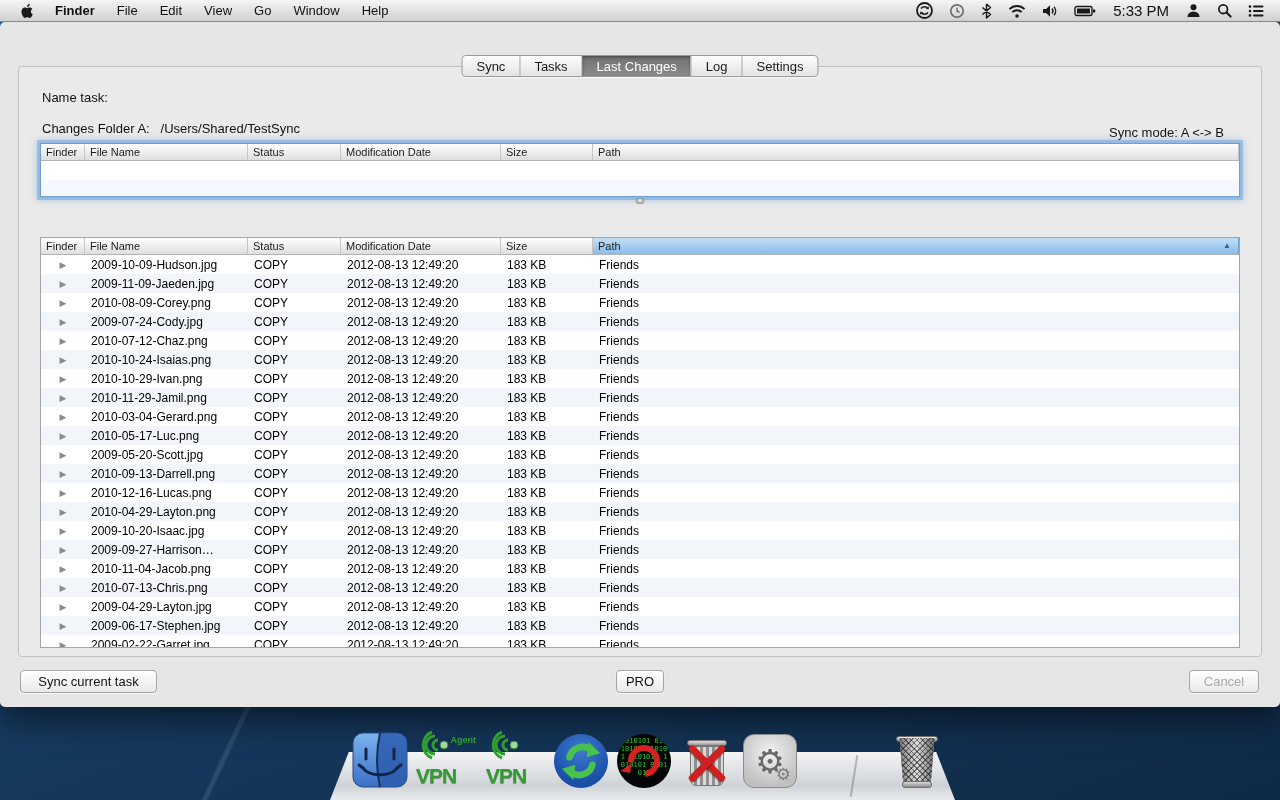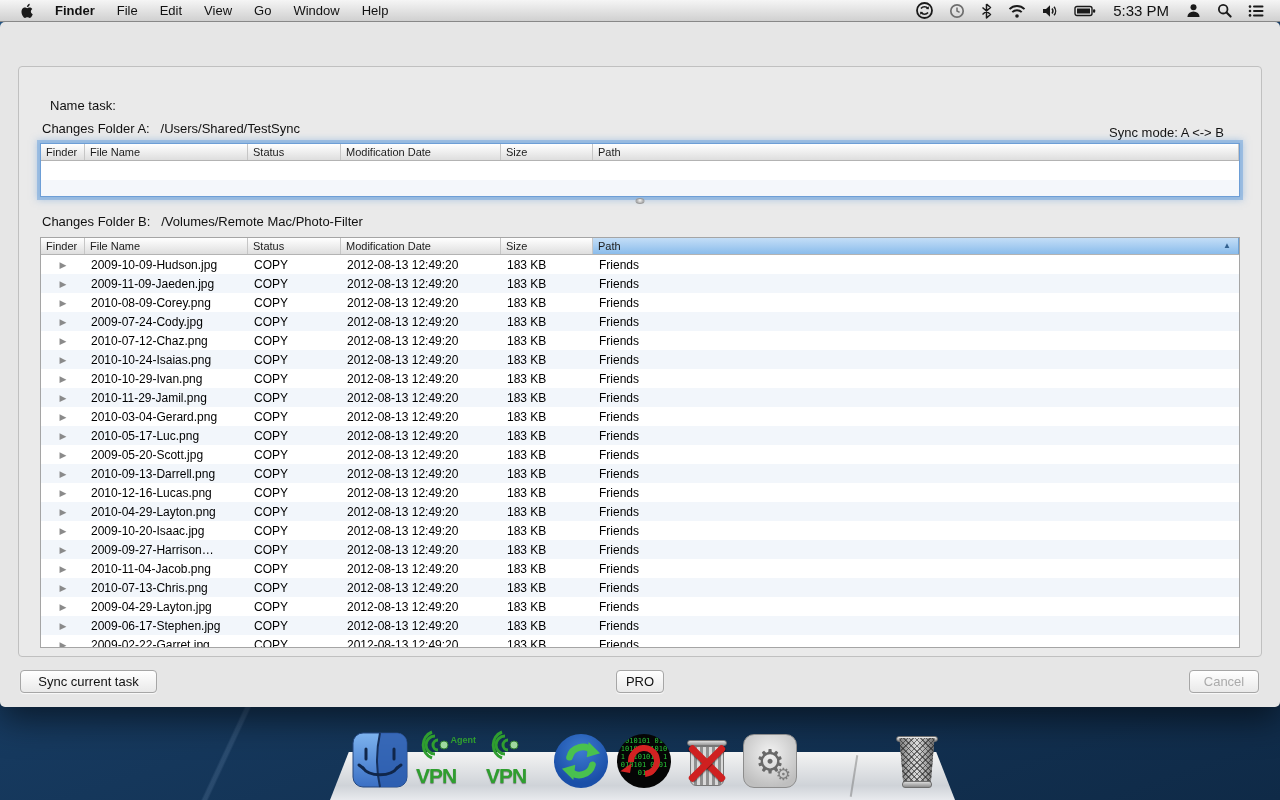--- a/index.html
+++ b/index.html
@@ -232,22 +232,29 @@
           <rect x="5" y="10.4" width="10.5" height="2" rx="1" fill="#1a1a1a"></rect>
         </svg>
     </div>
   </div>
 </div>
 
 <div class="window">
 
   <div class="groupbox"></div>
 
-
-  <div class="formlabel" style="left:42px; top:76px;margin-left:8px;">Name task:</div>
+  <div class="segments">
+    <div class="seg">Sync</div>
+    <div class="seg">Tasks</div>
+    <div class="seg active">Last Changes</div>
+    <div class="seg">Log</div>
+    <div class="seg">Settings</div>
+  </div>
+
+  <div class="formlabel" style="left:42px; top:68px;">Name task:</div>
   <div class="formlabel" style="right:56px; top:68px;margin-top:35px;">Sync mode:  A &lt;-&gt; B</div>
 
   <div class="formlabel" style="left:42px; top:99px;">
     <span>Changes Folder A:</span>&nbsp;&nbsp;&nbsp;<span>/Users/Shared/TestSync</span>
   </div>
 
   <div class="tbl focused" style="top:121px; width:1200px; height:54px;">
     <div class="thead">
       <div class="th c0">Finder</div>
       <div class="th c1">File Name</div>
@@ -256,23 +263,20 @@
       <div class="th c4">Size</div>
       <div class="th c5">Path</div>
     </div>
     <div class="tbody">
       <div class="emptyrow"></div>
       <div class="emptyrow"></div>
     </div>
   </div>
   <div class="dimple" style="top:176px;"></div>
 
-  <div class="formlabel" style="left:42px; top:192px;">
-    <span>Changes Folder B:</span>&nbsp;&nbsp;&nbsp;<span>/Volumes/Remote Mac/Photo-Filter</span>
-  </div>
 
   <div class="tbl" style="top:215px; width:1200px; height:411px;">
     <div class="thead">
       <div class="th c0">Finder</div>
       <div class="th c1">File Name</div>
       <div class="th c2">Status</div>
       <div class="th c3">Modification Date</div>
       <div class="th c4">Size</div>
       <div class="th c5 sorted">
         <span>Path</span>

